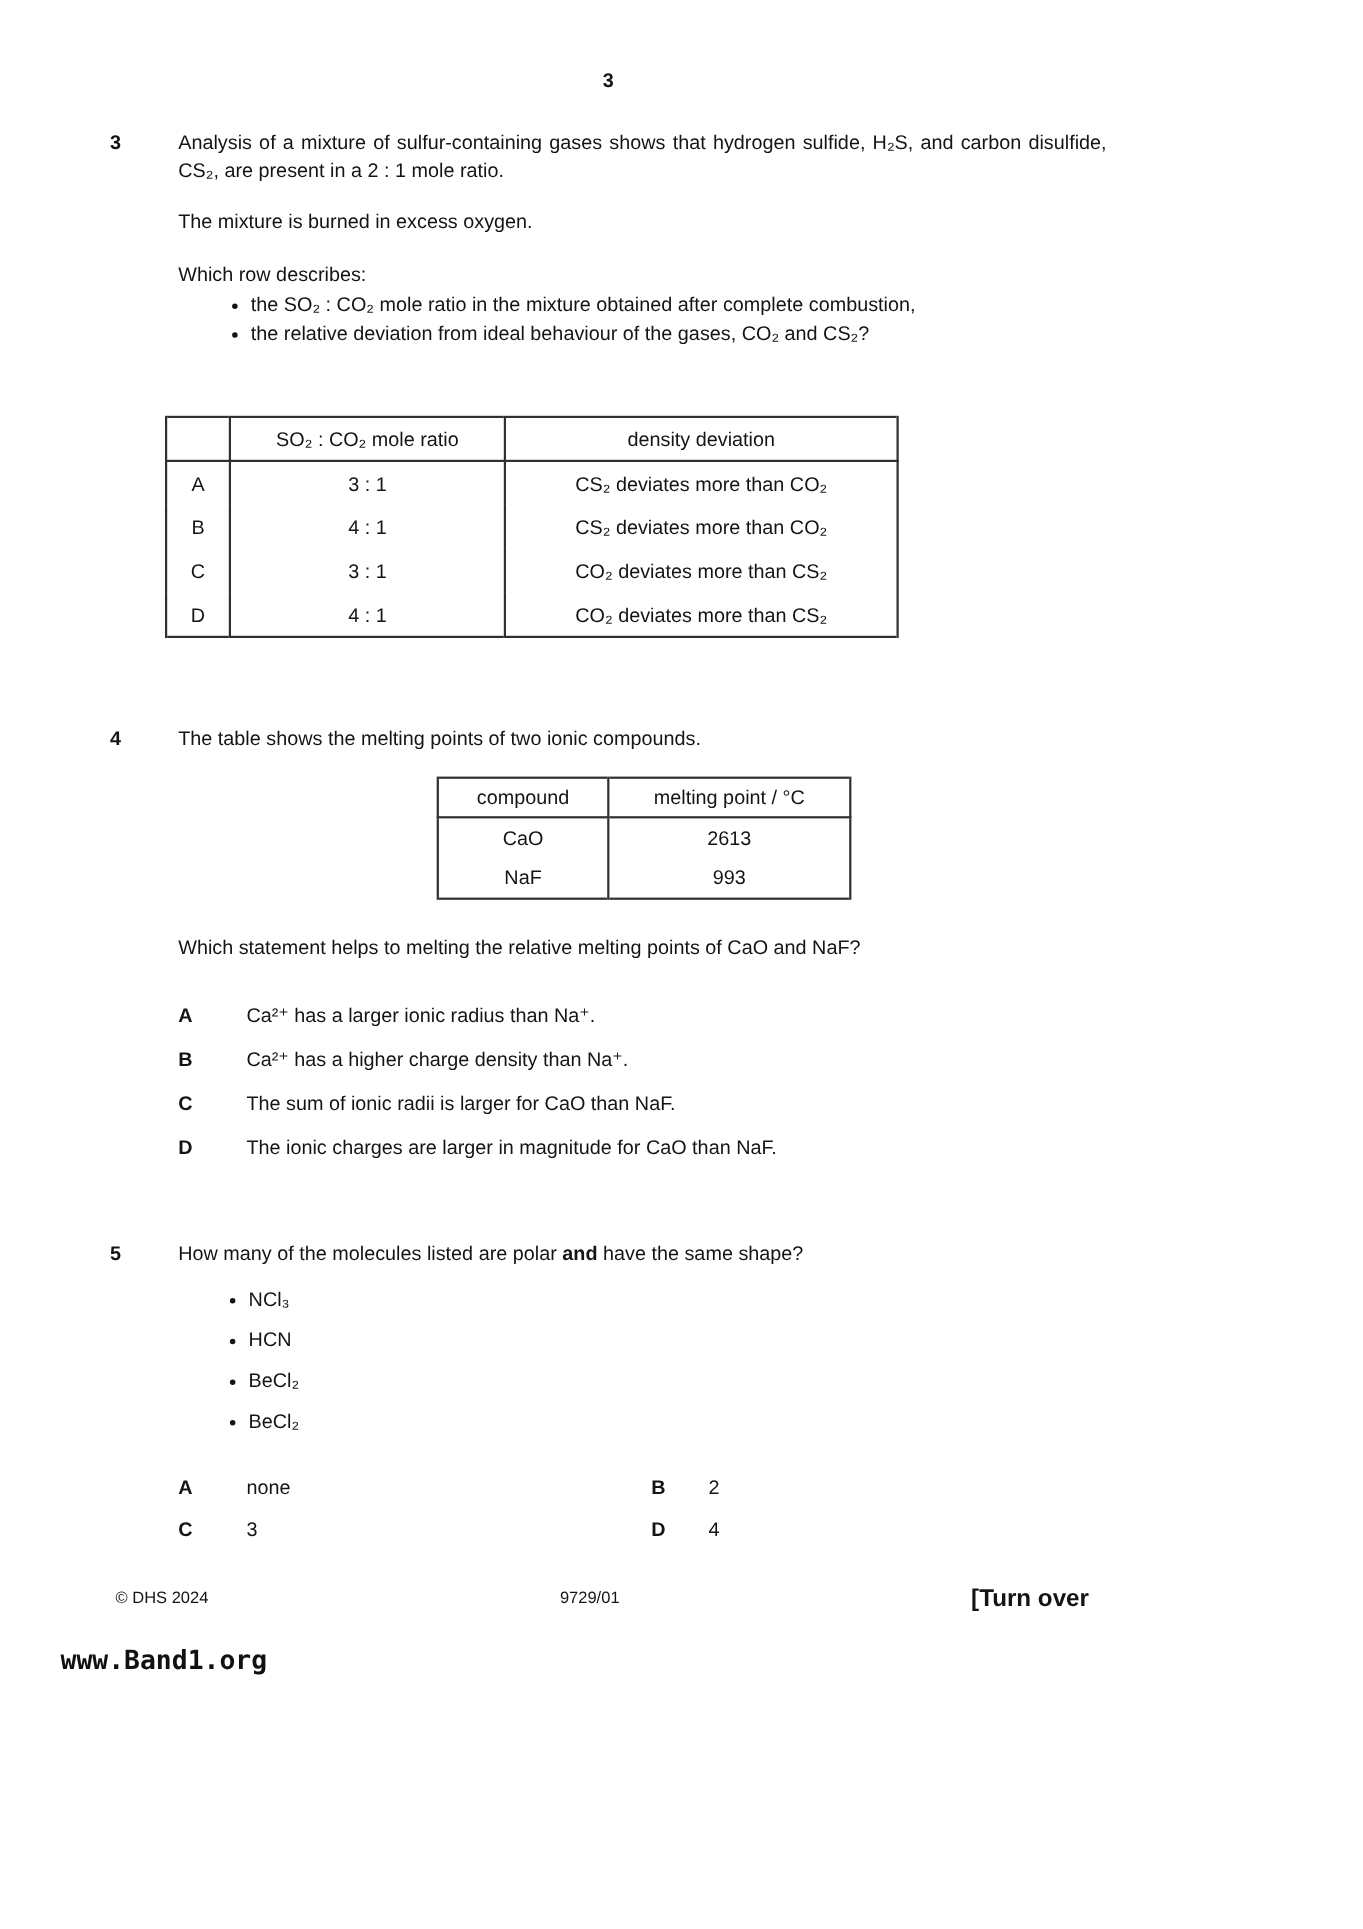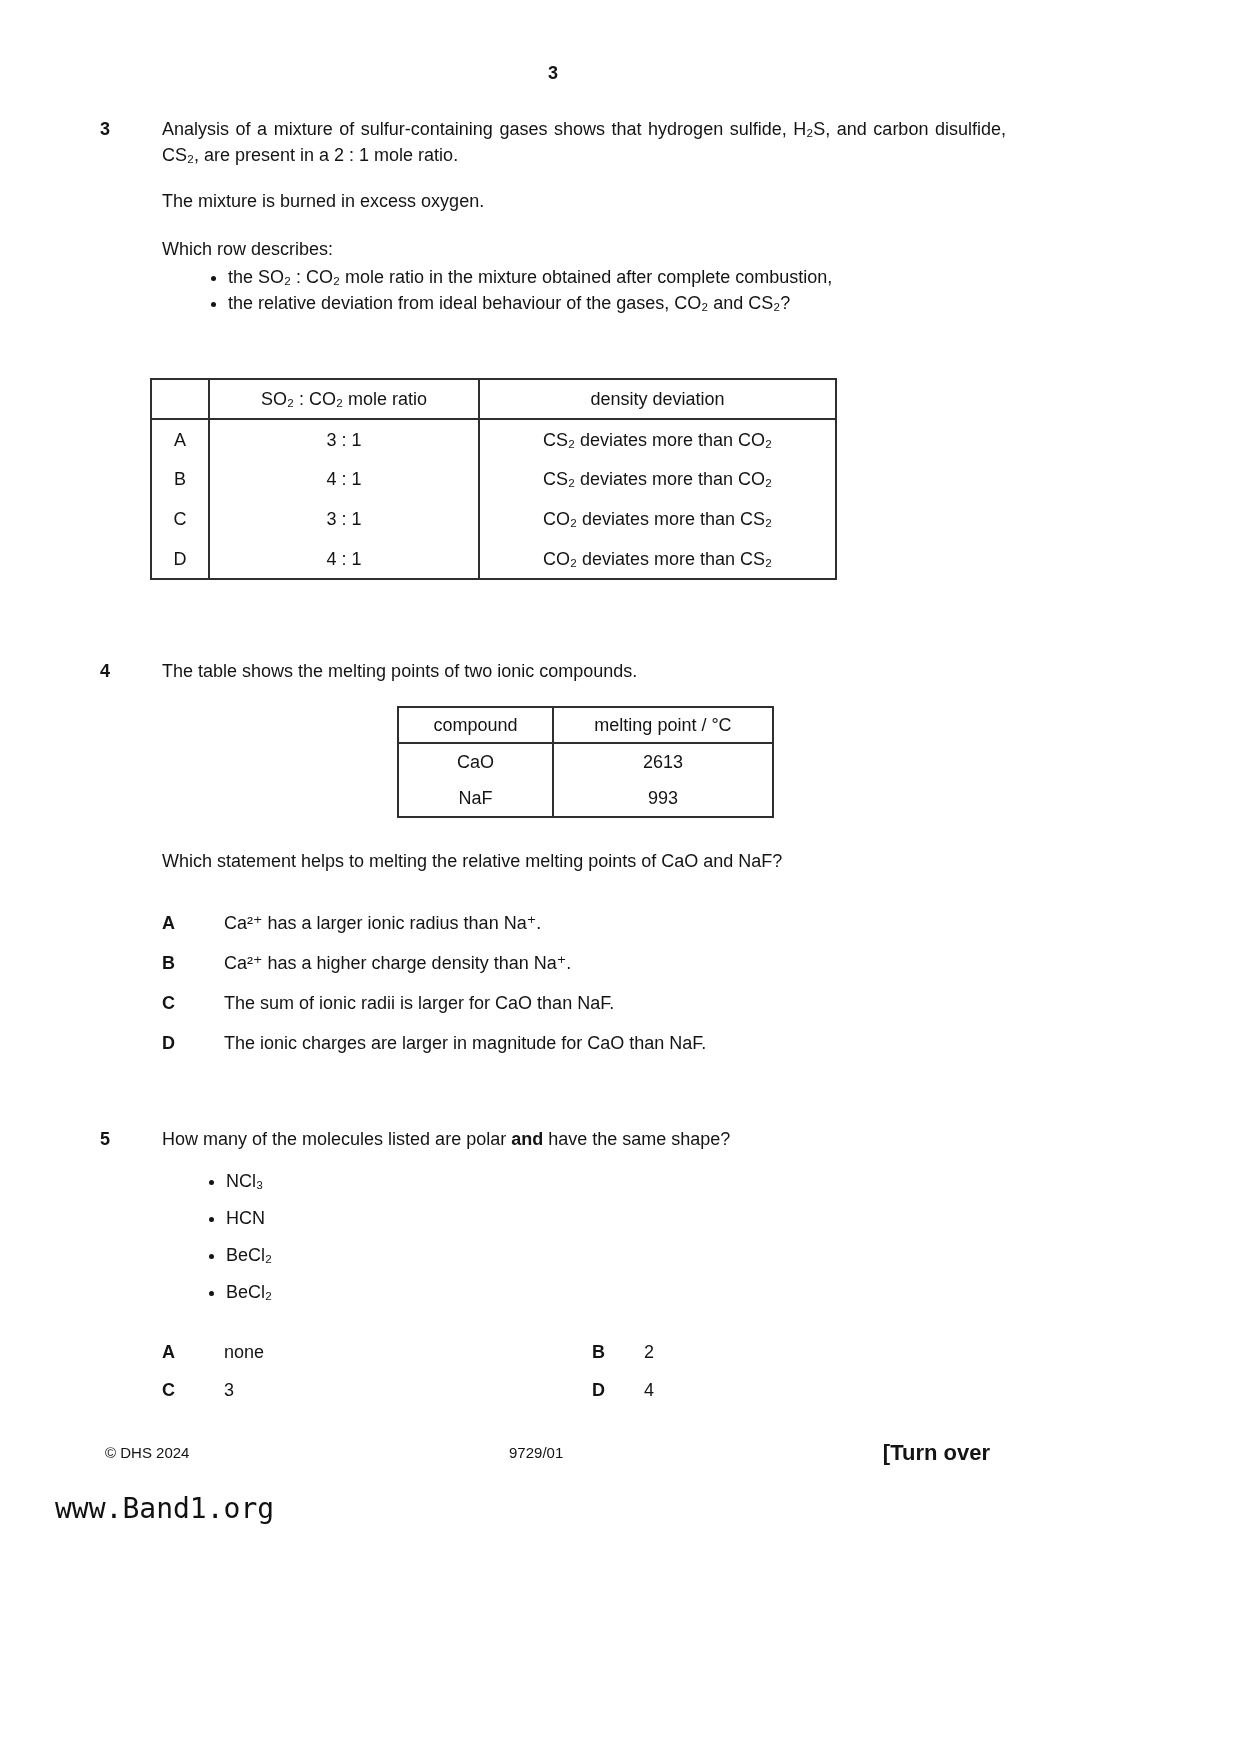--- a/index.html
+++ b/index.html
@@ -47,21 +47,21 @@
     vertical-align: middle;
     font-weight: 400;
     padding: 0 10px;
   }
   table.ans thead th { border-bottom: 2px solid #2f2f2f; height: 40px; }
   table.ans tbody td { height: 40px; }
   td.row-label { font-weight: 700; }
 
   table.q3-tbl { margin-top: 62px; margin-left: -12px; }
   .q3-col0 { width: 58px; }
-  .q3-col1 { width: 270px; }
+  .q3-col1 { width: 250px; }
   .q3-col2 { width: 357px; }
 
   table.q4-tbl { margin-top: 22px; margin-left: 235px; padding-left: 44px; }
   .q4-col0 { width: 155px; }
   .q4-col1 { width: 220px; }
   table.q4-tbl thead th { height: 36px; }
   table.q4-tbl tbody td { height: 37px; }
 
   .opt-row { display: flex; margin-top: 14px; }
   .opt-row.first { margin-top: 36px; }
@@ -86,22 +86,23 @@
     align-items: center;
     font-size: 15px;
   }
   .f-right { font-weight: 700; font-size: 22px; }
 
   .watermark {
     position: absolute;
     top: 1496px;
     left: 55px;
     font-family: "DejaVu Sans Mono", monospace;
-    font-size: 28px;
+    font-size: 24px;
     color: #111;
+    font-weight: bold;
   }
 </style>
 </head>
 <body>
 
 <div class="page">
   <div class="content">
 
     <div class="page-number">3</div>
 

